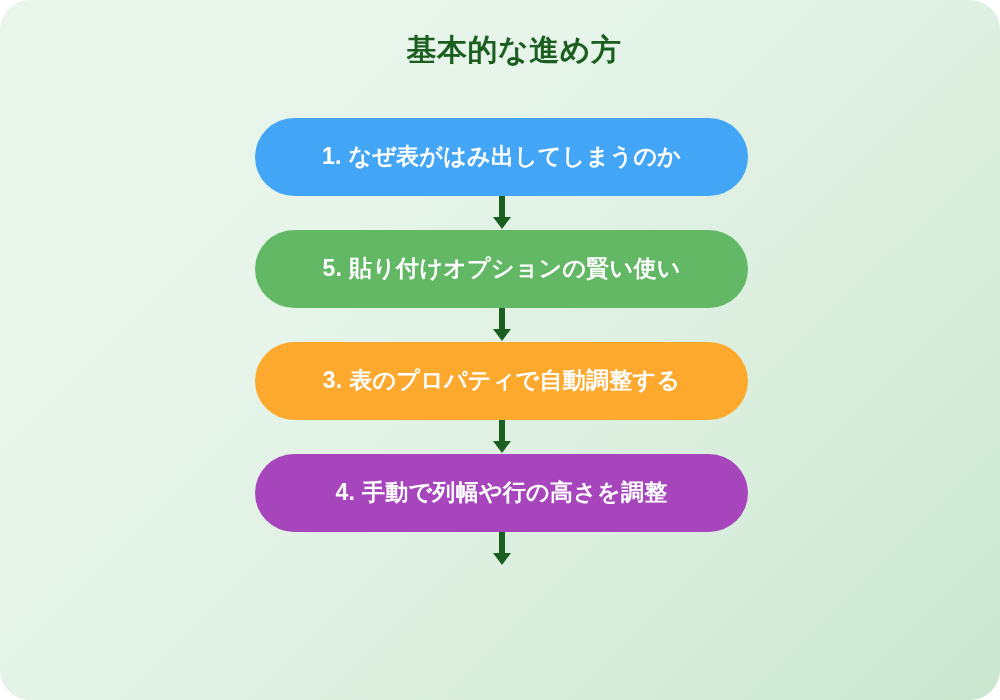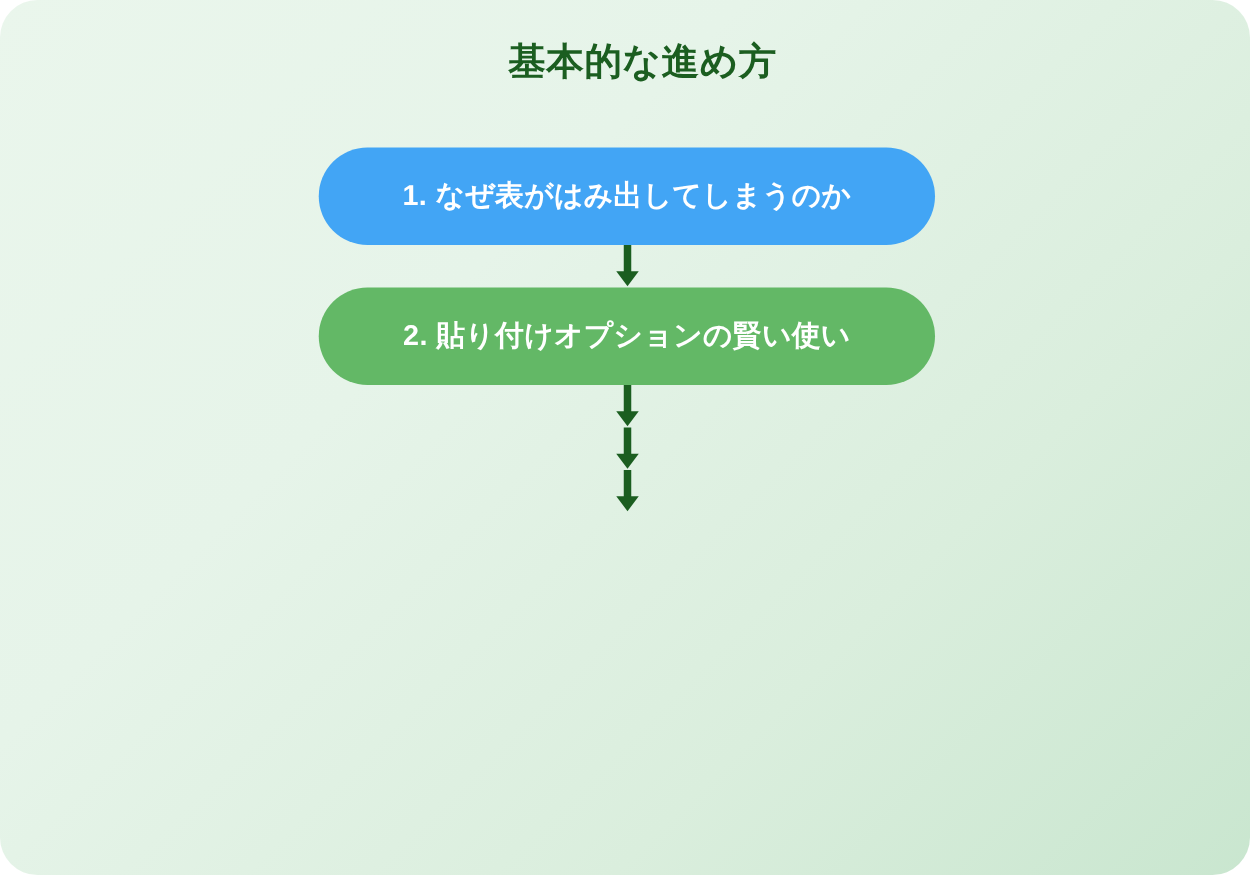--- a/index.html
+++ b/index.html
@@ -93,39 +93,49 @@
 
     <div class="connector">
       <svg width="22" height="34" viewBox="0 0 22 34">
         <rect x="8" y="0" width="6" height="22" fill="#1b5e20"></rect>
         <polygon points="2,21 20,21 11,33" fill="#1b5e20"></polygon>
       </svg>
     </div>
 
     <div class="flow-row">
       <div class="flow-node" style="background: rgb(99, 184, 102);">
-        <span>2. 貼り付けオプションの賢い使い</span>
+        <span>5. 貼り付けオプションの賢い使い</span>
       </div>
     </div>
 
     <div class="connector">
       <svg width="22" height="34" viewBox="0 0 22 34">
         <rect x="8" y="0" width="6" height="22" fill="#1b5e20"></rect>
         <polygon points="2,21 20,21 11,33" fill="#1b5e20"></polygon>
       </svg>
     </div>
 
+    <div class="flow-row">
+      <div class="flow-node" style="background: rgb(252, 169, 46);">
+        <span>3. 表のプロパティで自動調整する</span>
+      </div>
+    </div>
 
     <div class="connector">
       <svg width="22" height="34" viewBox="0 0 22 34">
         <rect x="8" y="0" width="6" height="22" fill="#1b5e20"></rect>
         <polygon points="2,21 20,21 11,33" fill="#1b5e20"></polygon>
       </svg>
     </div>
 
+    <div class="flow-row">
+      <div class="flow-node" style="background: rgb(166, 69, 188);">
+        <span>4. 手動で列幅や行の高さを調整</span>
+      </div>
+    </div>
 
     <div class="connector">
       <svg width="22" height="34" viewBox="0 0 22 34">
         <rect x="8" y="0" width="6" height="22" fill="#1b5e20"></rect>
         <polygon points="2,21 20,21 11,33" fill="#1b5e20"></polygon>
       </svg>
     </div>
 
 
   </div>

